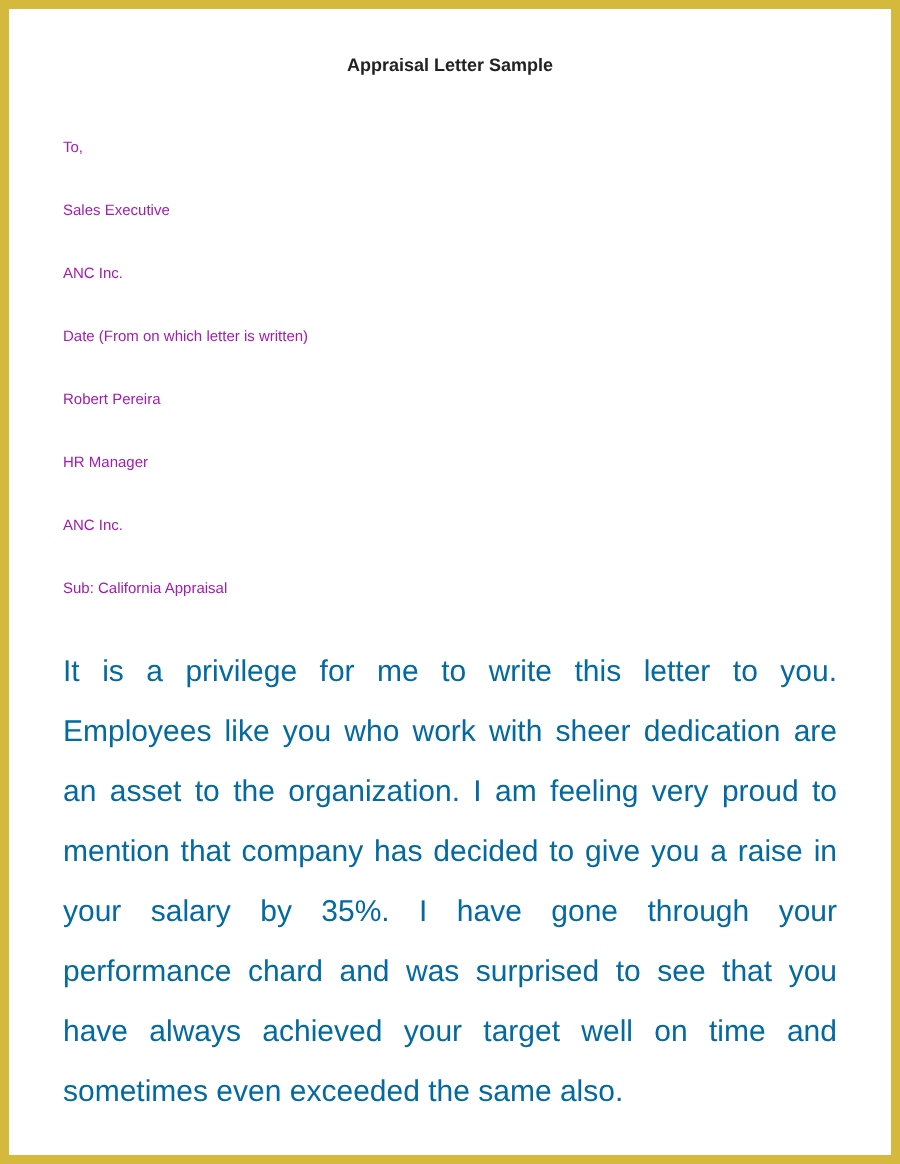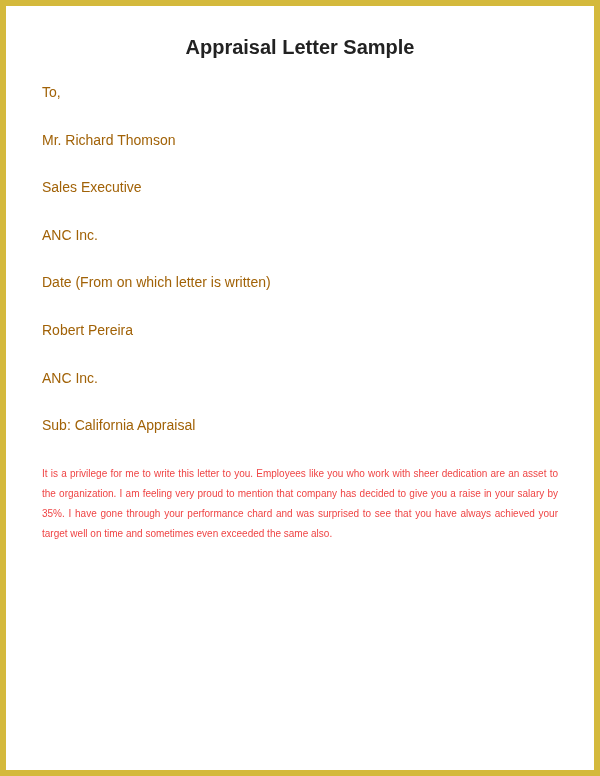--- a/index.html
+++ b/index.html
@@ -16,47 +16,47 @@
     .frame {
       width: 600px;
       height: 776px;
       border: 6px solid #d4b93c;
       padding: 26px 36px 26px 36px;
       background: #fff;
     }
     .title {
       text-align: center;
       font-weight: bold;
-      font-size: 20px;
+      font-size: 12px;
       color: #222;
-      margin-bottom: 24px;
+      margin-bottom: 42px;
       margin-top: 4px;
     }
     .line {
-      font-size: 14px;
-      color: #a16207;
+      font-size: 10px;
+      color: #a21caf;
       margin-bottom: 28px;
       line-height: 1.4;
     }
     .body-text {
-      font-size: 10px;
-      color: #ef4444;
+      font-size: 20px;
+      color: #0369a1;
       line-height: 2;
       text-align: justify;
     }
   </style>
 </head>
 <body>
 
 <div class="frame">
   <h1 class="title">Appraisal Letter Sample</h1>
 
   <p class="line">To,</p>
-  <p class="line">Mr. Richard Thomson</p>
   <p class="line">Sales Executive</p>
   <p class="line">ANC Inc.</p>
   <p class="line">Date (From on which letter is written)</p>
   <p class="line">Robert Pereira</p>
+  <p class="line">HR Manager</p>
   <p class="line">ANC Inc.</p>
   <p class="line">Sub: California Appraisal</p>
 
   <p class="body-text">It is a privilege for me to write this letter to you. Employees like you who work with sheer dedication are an asset to the organization. I am feeling very proud to mention that company has decided to give you a raise in your salary by 35%. I have gone through your performance chard and was surprised to see that you have always achieved your target well on time and sometimes even exceeded the same also.</p>
 </div>
 
 </body></html>

